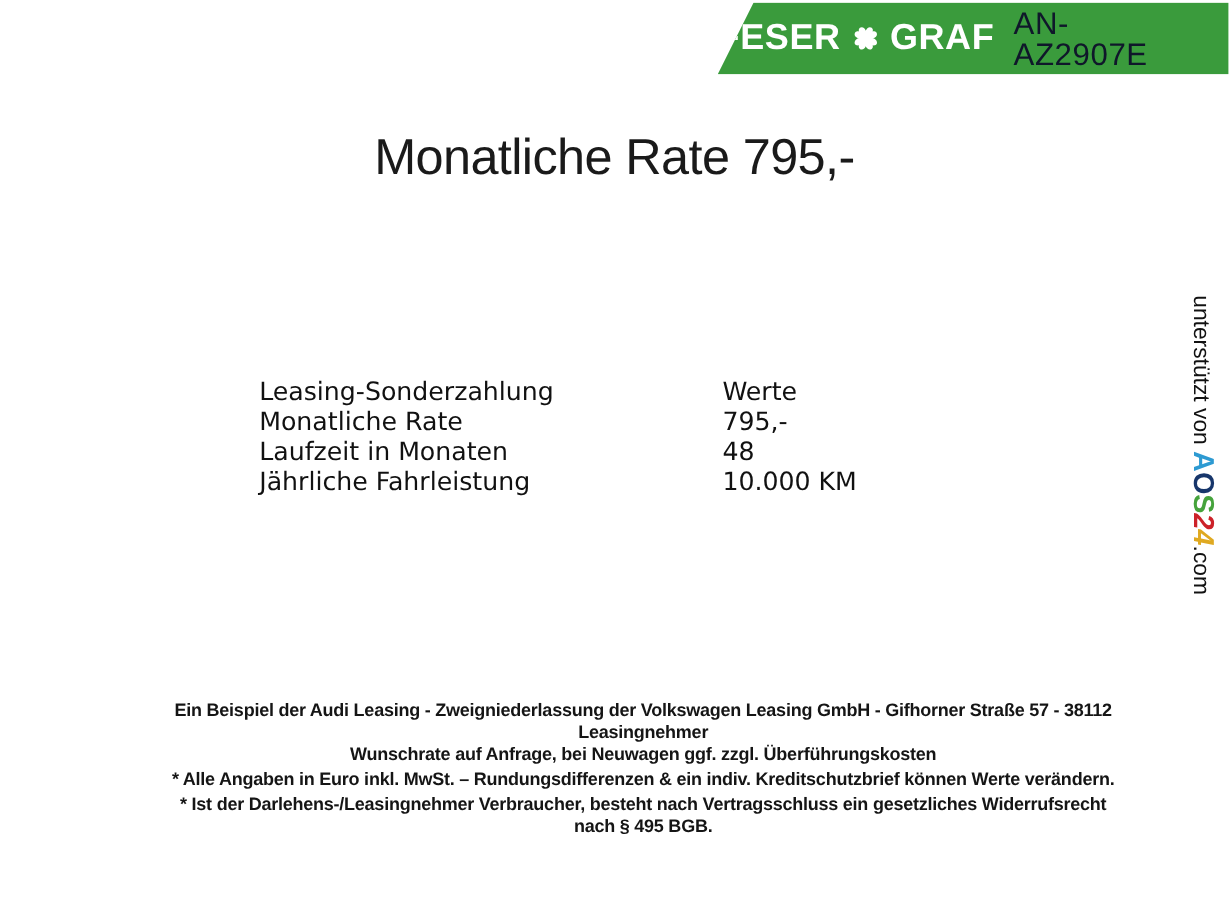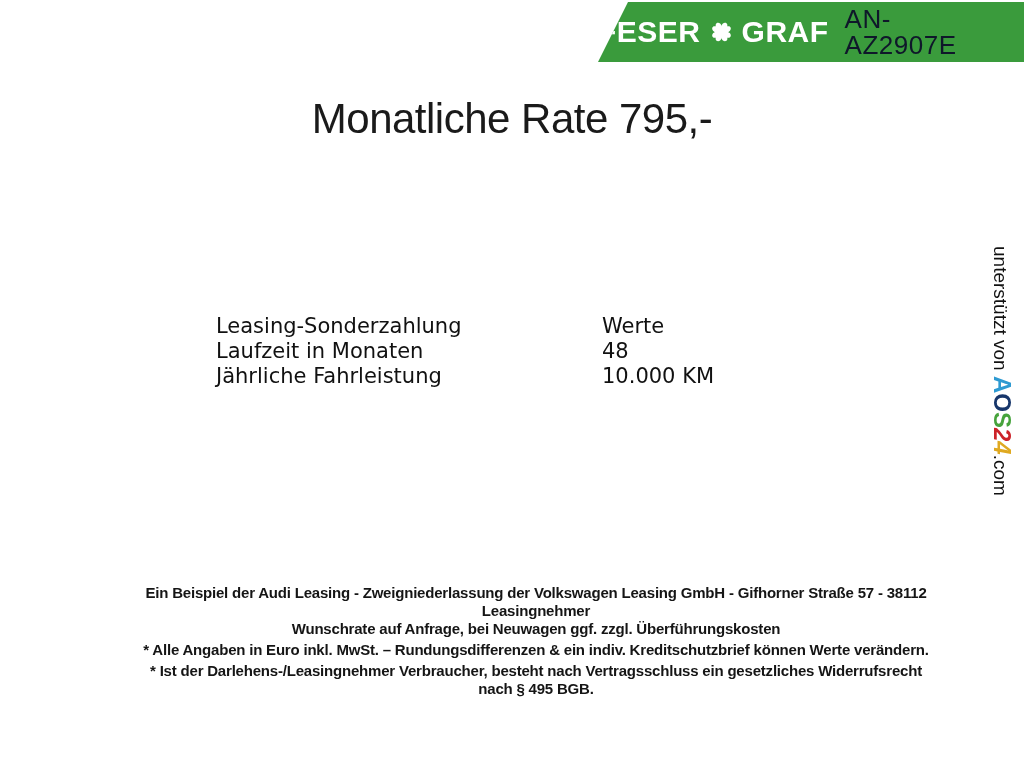--- a/index.html
+++ b/index.html
@@ -13,21 +13,21 @@
           display:flex;align-items:center;justify-content:flex-end;
           padding-right:26px;box-sizing:border-box;}
   .brand{color:#ffffff;font-weight:bold;font-size:30px;letter-spacing:0.5px;line-height:1;}
   .clover{margin:0 5px;display:block;}
   .vehicle-id{color:#0f172a;font-weight:normal;font-size:26px;letter-spacing:0.5px;
               margin-left:16px;line-height:1;}
 
   
   .heading{position:absolute;top:92px;left:0;width:1024px;text-align:center;}
   .h1{font-size:31px;line-height:36px;letter-spacing:-0.5px;}
-  .h2{font-size:42px;line-height:46px;letter-spacing:-0.5px;margin-top:4px;}
+  .h2{font-size:42px;line-height:46px;letter-spacing:-0.5px;margin-top:16px;}
 
   
   .terms{position:absolute;top:314px;left:216px;
          font-family:"DejaVu Sans",sans-serif;font-size:21px;color:#111;}
   .term-row{display:flex;line-height:25px;}
   .term-label{width:386px;}
   .term-value{white-space:nowrap;}
 
   
   .vertical{position:absolute;left:1016px;top:246px;
@@ -70,20 +70,24 @@
   <section class="heading">
     <div class="h2">Monatliche Rate 795,-</div>
   </section>
 
   <section class="terms">
     <div class="term-row">
       <span class="term-label">Leasing-Sonderzahlung</span>
       <span class="term-value">Werte</span>
     </div>
     <div class="term-row">
+      <span class="term-label">Monatliche Rate</span>
+      <span class="term-value">795,-</span>
+    </div>
+    <div class="term-row">
       <span class="term-label">Laufzeit in Monaten</span>
       <span class="term-value">48</span>
     </div>
     <div class="term-row">
       <span class="term-label">Jährliche Fahrleistung</span>
       <span class="term-value">10.000 KM</span>
     </div>
   </section>
 
   <aside class="vertical">

